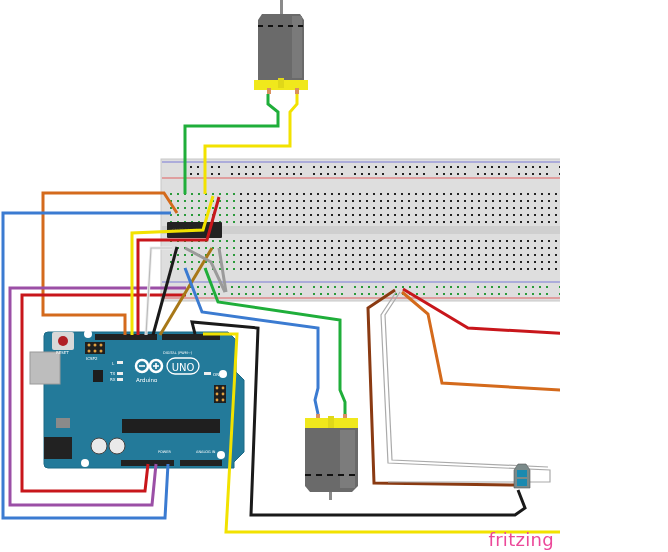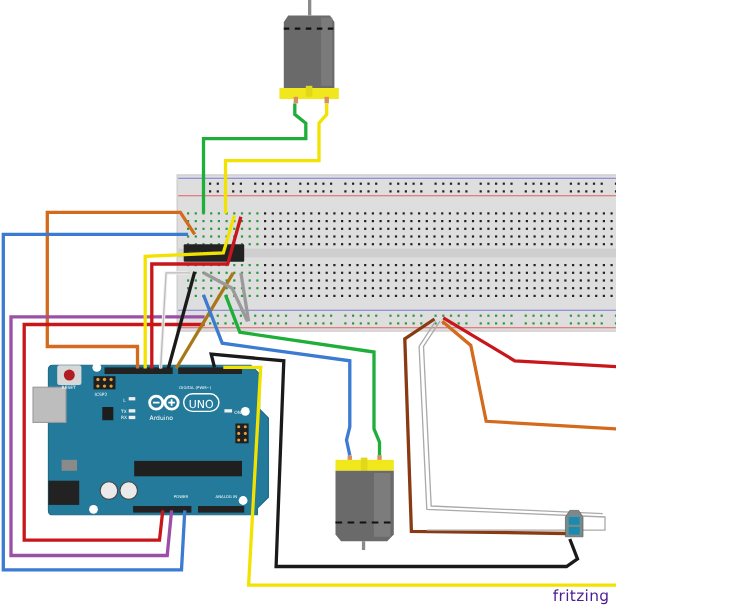--- a/index.html
+++ b/index.html
@@ -1,21 +1,21 @@
 <!DOCTYPE html>
 <html><head>
 <meta charset="utf-8">
 <style>
   html, body { margin:0; padding:0; background:#ffffff; }
   #stage { position:relative; width:560px; height:552px; overflow:hidden; background:#ffffff;text-decoration:underline; }
   svg { position:absolute; left:0; top:0; }
   .wire { fill:none; stroke-width:3; stroke-linejoin:miter; }
   .wire-thin { fill:none; stroke-width:1.2; }
   .lbl { font-family:"DejaVu Sans", sans-serif; }
-  #watermark { position:absolute; right:6px; bottom:2px; font-family:"DejaVu Sans", sans-serif; font-size:14px; color:#4c1d95; letter-spacing:0.3px;text-align:right; }
+  #watermark { position:absolute; right:6px; bottom:2px; font-family:"DejaVu Sans", sans-serif; font-size:18px; color:#ec4899; letter-spacing:0.3px;text-align:right; }
 </style>
 </head>
 <body>
 
 <div id="stage">
 <svg width="668" height="552" viewBox="0 0 668 552">
 
   <g>
     <rect x="161" y="159" width="440" height="142" fill="#dedede" stroke="#c8c8c8" stroke-width="1"></rect>
 

